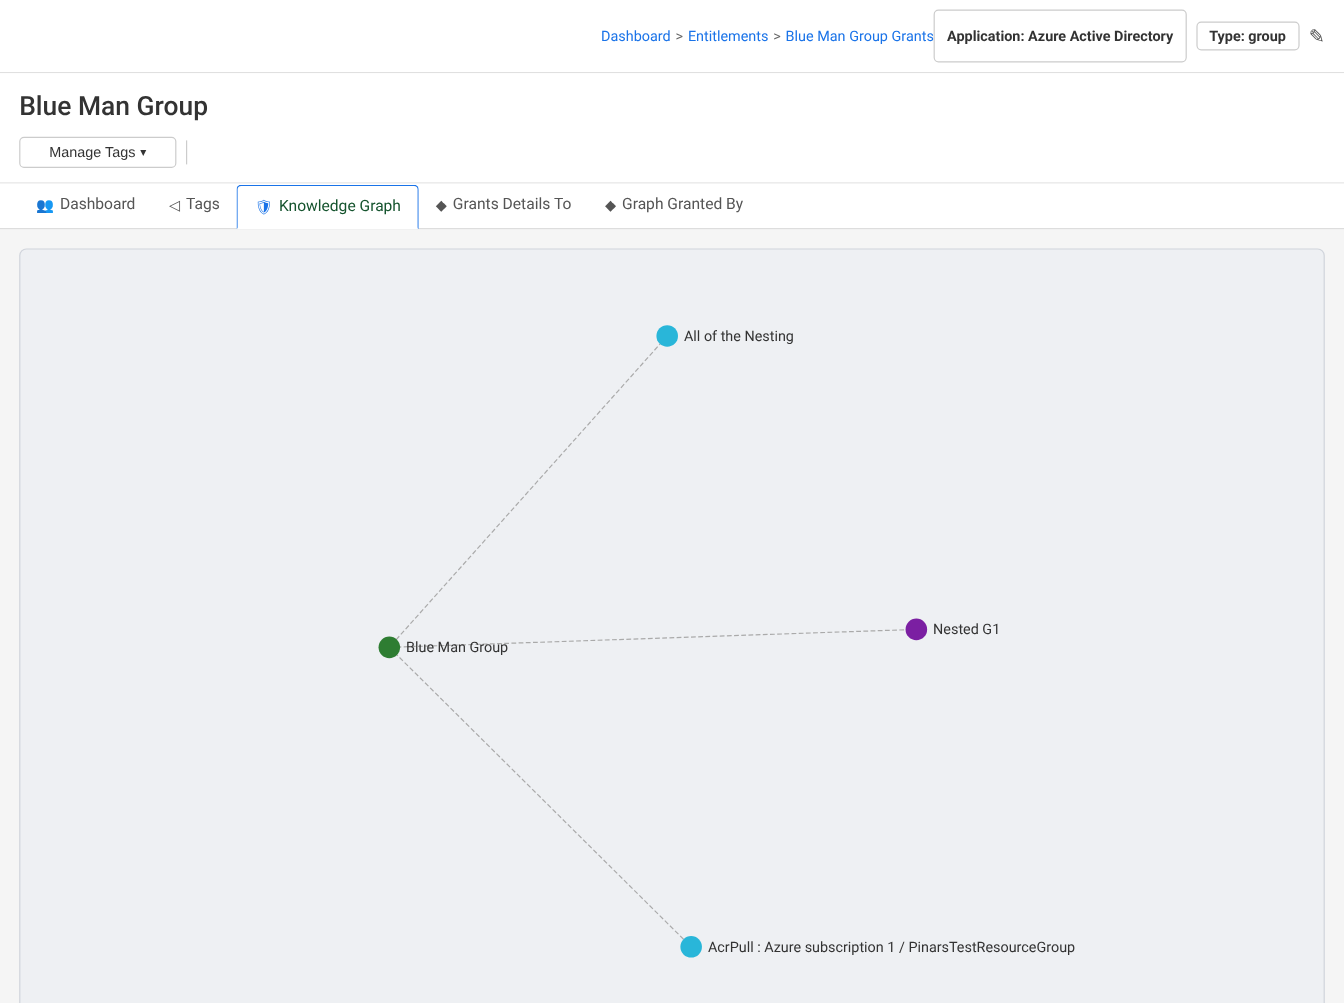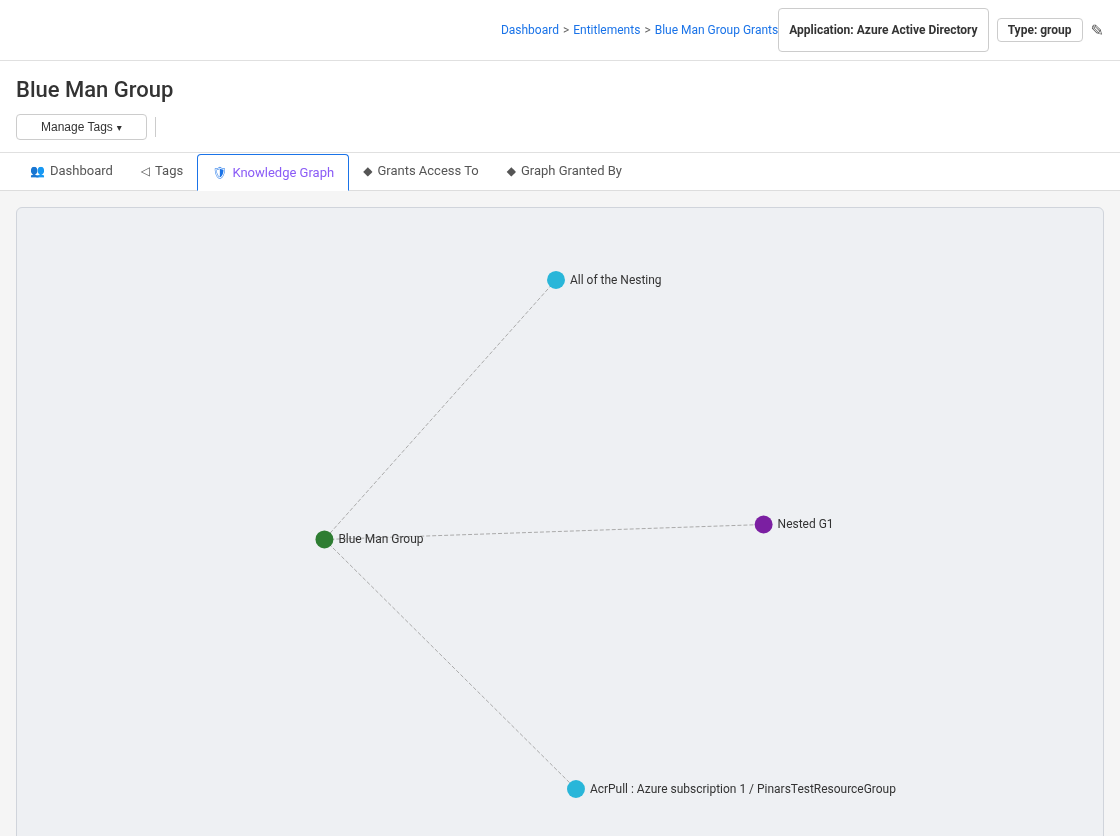--- a/index.html
+++ b/index.html
@@ -176,25 +176,25 @@
   <div class="tab">
     <span class="tab-icon">👥</span>
     <span>Dashboard</span>
   </div>
   <div class="tab">
     <span class="tab-icon">◁</span>
     <span>Tags</span>
   </div>
   <div class="tab active">
     <span class="tab-icon" style="color:#1a73e8;">🛡</span>
-    <span style="color:#8b5cf6;">Knowledge Graph</span>
+    <span style="color:#14532d;">Knowledge Graph</span>
   </div>
   <div class="tab">
     <span class="tab-icon">◆</span>
-    <span>Grants Access To</span>
+    <span>Grants Details To</span>
   </div>
   <div class="tab">
     <span class="tab-icon">◆</span>
     <span>Graph Granted By</span>
   </div>
 </div>
 
 <div class="graph-container">
   <svg class="graph-svg" id="graph-svg" viewBox="0 0 1088 590" preserveAspectRatio="xMidYMid meet">
   <line x1="540" y1="50" x2="308" y2="310" stroke="#aaa" stroke-width="1" stroke-dasharray="4,2"></line>

